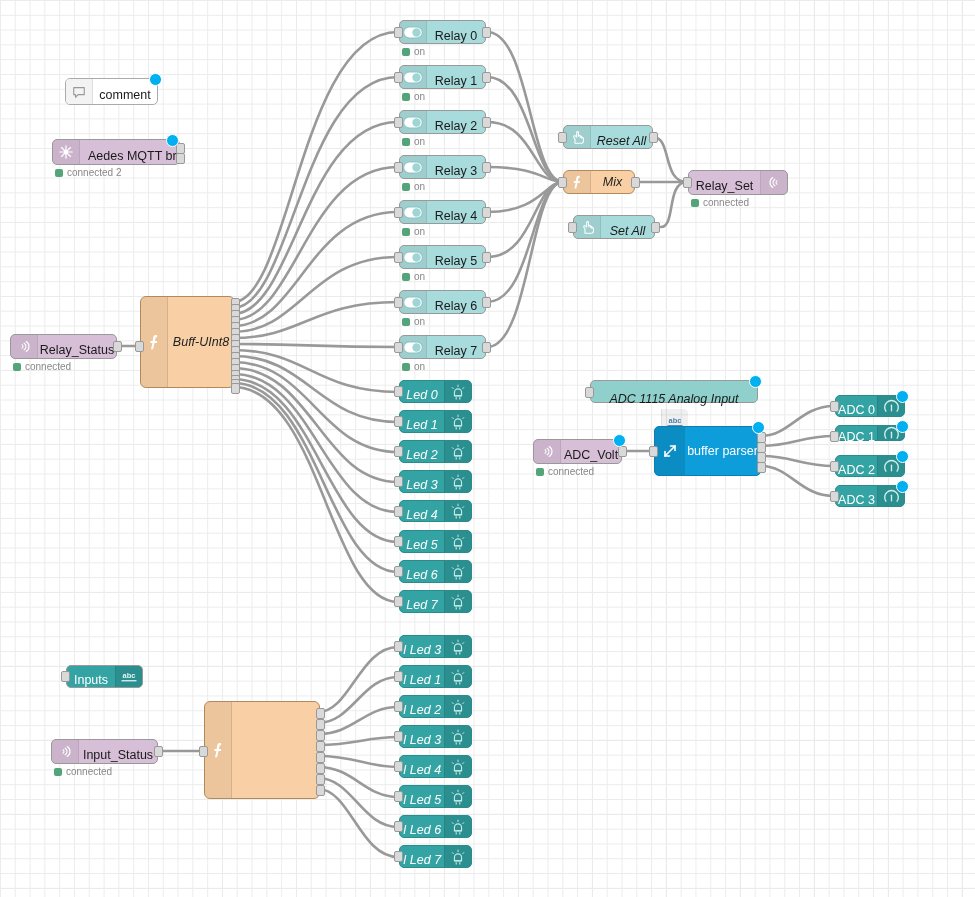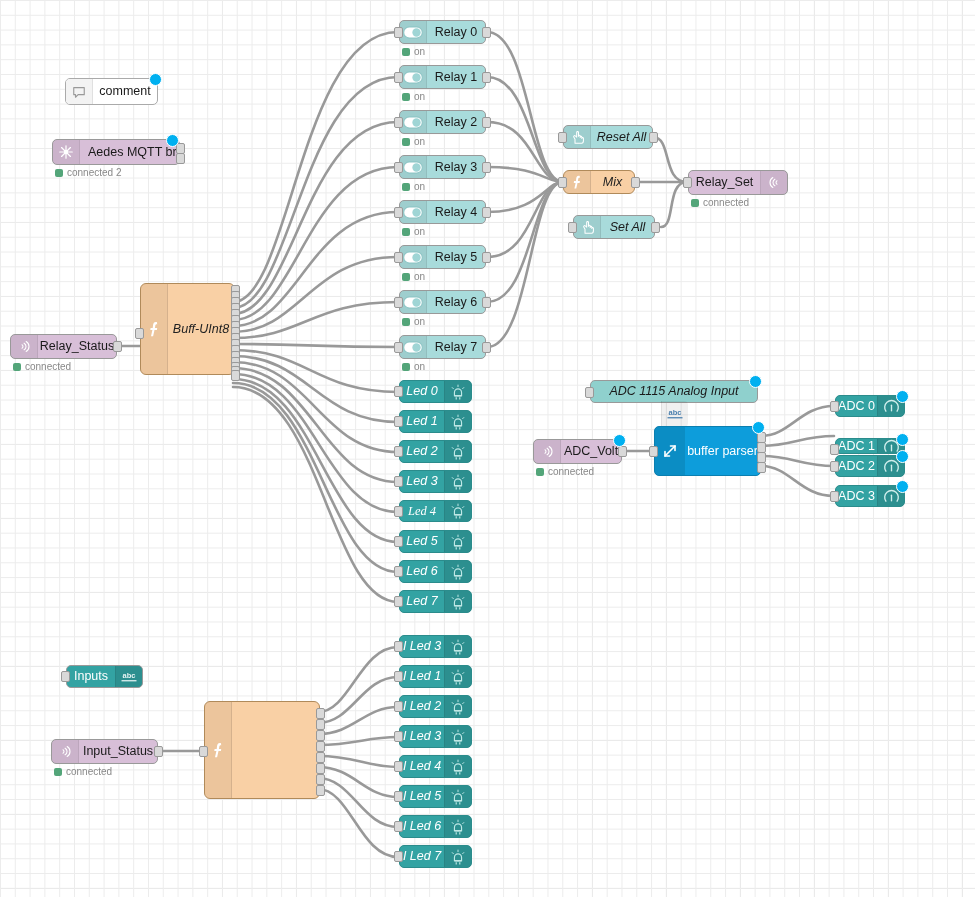--- a/index.html
+++ b/index.html
@@ -22,21 +22,21 @@
   #wires{position:absolute;left:0;top:0;width:975px;height:897px;pointer-events:none;}
   .node{
     position:absolute;box-sizing:border-box;
     border:1px solid #999;border-radius:5px;
     display:flex;align-items:center;
     font-size:12.5px;color:#1a1a1a;
     overflow:visible;
   }
   .node .body{
     flex:1;display:flex;align-items:center;justify-content:center;
-    height:100%;padding:10px 6px;white-space:nowrap;overflow:hidden;
+    height:100%;padding:10px 6px;white-space:nowrap;overflow:hidden;margin-top:8px;
   }
   .node .lbl{line-height:1;}
   .node.ital .lbl{font-style:italic;}
   .icon-box{
     width:26px;height:100%;flex:0 0 26px;
     display:flex;align-items:center;justify-content:center;
     background:rgba(0,0,0,0.06);
   }
   .icon-box.left{border-right:1px solid rgba(0,0,0,0.08);border-radius:4px 0 0 4px;}
   .icon-box.right{border-left:1px solid rgba(0,0,0,0.08);border-radius:0 4px 4px 0;}
@@ -211,21 +211,21 @@
     <span class="body">
         <span class="lbl">Relay_Status</span>
       </span>
     <span class="port out" style="top:6px;"></span>
     <span class="status">
       <span class="dot"></span>
       <span>connected</span>
     </span>
   </div>
 
-  <div class="func-node" style="left:140px;top:283px;width:95px;height:92px;">
+  <div class="func-node" style="left:140px;top:296px;width:95px;height:92px;">
     <span class="fbar">
       <svg width="15" height="18" viewBox="0 0 14 18">
         <path d="M9.5 2.2c-2.6-.6-3.6.7-3.9 2.6L5.2 8H3.1l-.3 2h2.1l-1.4 6.2h2.1L7 10h2.4l.3-2H7.4l.4-2.3c.2-1 .6-1.6 1.9-1.3z" fill="#fff"></path>
       </svg>
     </span>
     <span class="fbody">
         <span class="lbl">Buff-UInt8</span>
       </span>
     <span class="port in" style="top:44px;"></span>
     <span class="port out" style="top:1px;"></span>
@@ -455,21 +455,21 @@
             <line x1="11" y1="16" x2="11" y2="18.5" stroke="#bfe8e6" stroke-width="1.3"></line>
             <g stroke="#bfe8e6" stroke-width="1.1" stroke-linecap="round">
               <line x1="2.5" y1="5" x2="3.8" y2="6.3"></line>
               <line x1="15.5" y1="5" x2="14.2" y2="6.3"></line>
               <line x1="9" y1="2.2" x2="9" y2="4"></line>
             </g>
           </svg>
         </span>
         <span class="port in" style="top:5px;"></span>
       </div>
-      <div class="node c-tealdk ital" style="left: 399px; top: 500px; width: 73px; height: 22px; border-color: rgb(43, 140, 140); font-family: Liberation Serif, serif;">
+      <div class="node c-tealdk ital" style="left: 399px; top: 500px; width: 73px; height: 22px; border-color: rgb(43, 140, 140);">
         <span class="body">
           <span class="lbl">Led 4</span>
         </span>
         <span class="icon-box right">
           <svg width="16" height="18" viewBox="0 0 18 20">
             <path d="M5 10.5a4 4 0 0 1 8 0v3.5H5z" fill="none" stroke="#bfe8e6" stroke-width="1.3"></path>
             <line x1="5" y1="14.5" x2="13" y2="14.5" stroke="#bfe8e6" stroke-width="1.3"></line>
             <line x1="7" y1="16" x2="7" y2="18.5" stroke="#bfe8e6" stroke-width="1.3"></line>
             <line x1="11" y1="16" x2="11" y2="18.5" stroke="#bfe8e6" stroke-width="1.3"></line>
             <g stroke="#bfe8e6" stroke-width="1.1" stroke-linecap="round">
@@ -662,21 +662,21 @@
         </span>
         <span class="icon-box right">
           <svg width="17" height="17" viewBox="0 0 20 20">
             <path d="M3.4 15.5a8 8 0 1 1 13.2 0" fill="none" stroke="#cfeeec" stroke-width="1.6" stroke-linecap="round"></path>
             <line x1="10" y1="15" x2="10" y2="8.5" stroke="#cfeeec" stroke-width="1.6" stroke-linecap="round"></line>
           </svg>
         </span>
         <span class="port in" style="top:5px;"></span>
         <span class="changed"></span>
       </div>
-      <div class="node c-tealdk" style="left: 835px; top: 438px; width: 70px; height: 16px; border-color: rgb(43, 140, 140);">
+      <div class="node c-tealdk" style="left: 835px; top: 425px; width: 70px; height: 16px; border-color: rgb(43, 140, 140);">
         <span class="body">
           <span class="lbl">ADC 1</span>
         </span>
         <span class="icon-box right">
           <svg width="17" height="17" viewBox="0 0 20 20">
             <path d="M3.4 15.5a8 8 0 1 1 13.2 0" fill="none" stroke="#cfeeec" stroke-width="1.6" stroke-linecap="round"></path>
             <line x1="10" y1="15" x2="10" y2="8.5" stroke="#cfeeec" stroke-width="1.6" stroke-linecap="round"></line>
           </svg>
         </span>
         <span class="port in" style="top:5px;"></span>

